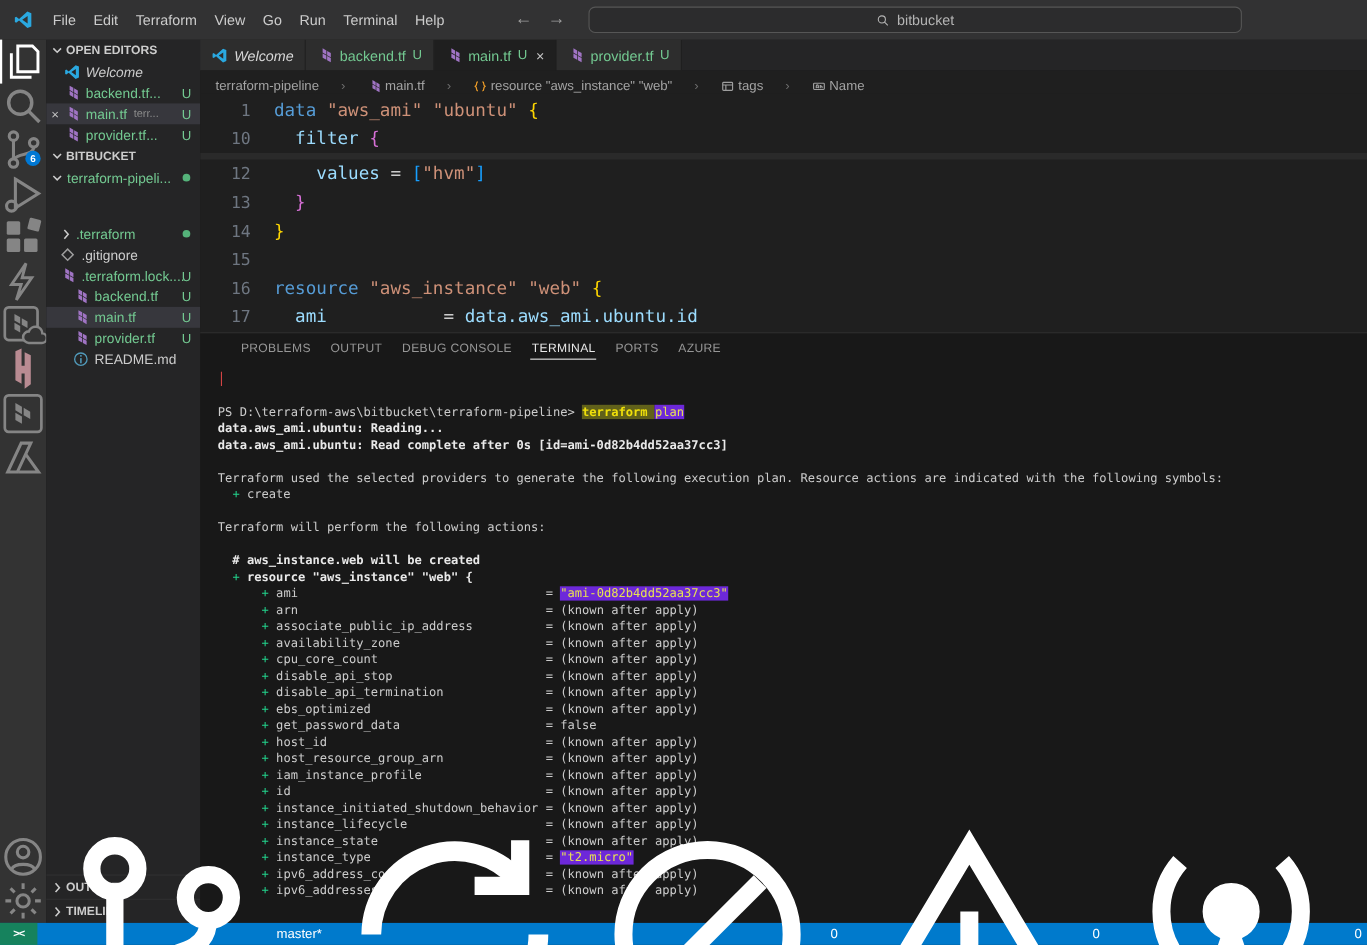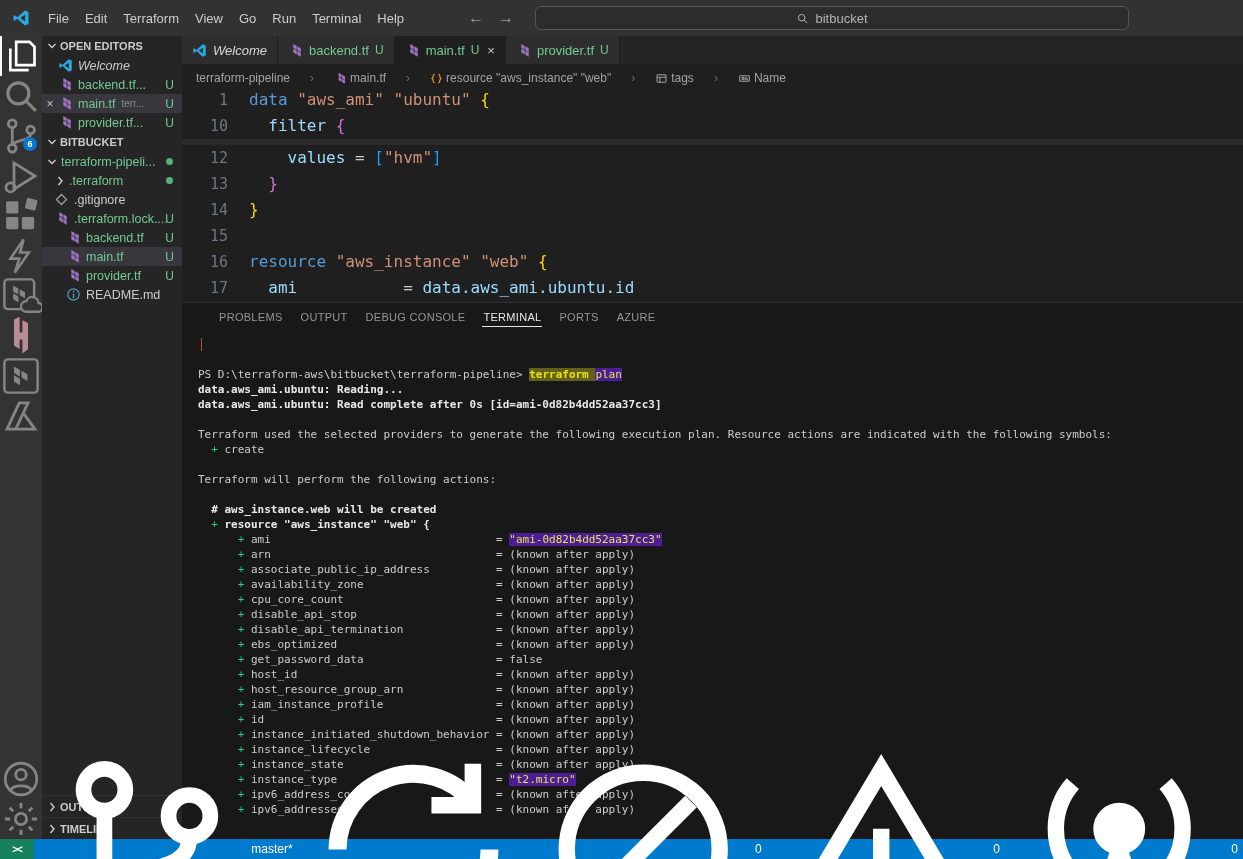--- a/index.html
+++ b/index.html
@@ -78,21 +78,21 @@
   .c-kw{color:#569cd6} .c-str{color:#ce9178} .c-b1{color:#ffd700} .c-b2{color:#d670d6} .c-b3{color:#179fff} .c-id{color:#9cdcfe} .c-pl{color:#cccccc}
 
   
   .panel { height:537px; flex:none; background:#181818; border-top:1px solid #303030; display:flex; flex-direction:column; }
   .panel-tabs { height:28px; display:flex; align-items:center; padding-left:36px; gap:16px; flex:none; }
   .ptab { font-size:11px; color:#969696; letter-spacing:.3px; cursor:pointer; padding:4px 1px 3px; border-bottom:1px solid transparent; }
   .ptab.active { color:#e7e7e7; border-bottom-color:#e7e7e7; }
   .terminal { flex:1; padding:6px 0 0 16px; font-family:"DejaVu Sans Mono", monospace; font-size:11px; overflow:hidden; }
   .t-line { height:15px; line-height:15px; white-space:pre; color:#cccccc; }
   .t-red{color:#f14c4c} .t-b{color:#e9e9e9; font-weight:bold} .t-green{color:#23d18b}
-  .t-hl{background:#4c1d95; color:#e8e251} .t-hlb{background:#61611a; color:#f0e00a; font-weight:bold}
+  .t-hl{background:#6d28d9; color:#e8e251} .t-hlb{background:#61611a; color:#f0e00a; font-weight:bold}
 
   
   .statusbar { height:20px; background:#007acc; display:flex; align-items:center; flex:none; color:#ffffff; font-size:12px; }
   .sb-remote { width:34px; height:20px; background:#16825d; display:flex; align-items:center; justify-content:center; font-size:10px; font-weight:bold; letter-spacing:-1px; cursor:pointer; flex:none; }
   .status-item { display:flex; align-items:center; gap:3px; padding:0 5px; height:20px; cursor:pointer; }
   .status-item svg { width:13px; height:13px; }
   .icon { display:inline-flex; }
   .icon svg { width:100%; height:100%; }
 </style>
 </head>
@@ -322,21 +322,21 @@
       <div id="file-tree">
           <div class="row" style="padding-left: 4px;">
             <span class="chev icon" style="margin-right: 3px;">
               <svg viewBox="0 0 12 12" fill="none" stroke="currentColor" stroke-width="1.4">
                 <path d="M2.5 4l3.5 3.5L9.5 4"></path>
               </svg>
             </span>
             <span class="label green-name">terraform-pipeli...</span>
             <span class="dot"></span>
           </div>
-          <div class="row" style="padding-left: 12px;">
+          <div class="row" style="padding-left: 12px; margin-top: 32px;">
             <span class="chev icon" style="margin-right: 3px;">
               <svg viewBox="0 0 12 12" fill="none" stroke="currentColor" stroke-width="1.4">
                 <path d="M4.5 2l3.5 4-3.5 4"></path>
               </svg>
             </span>
             <span class="label green-name">.terraform</span>
             <span class="dot"></span>
           </div>
           <div class="row" style="">
             <span class="icon ficon" style="margin-left: 12px;">

